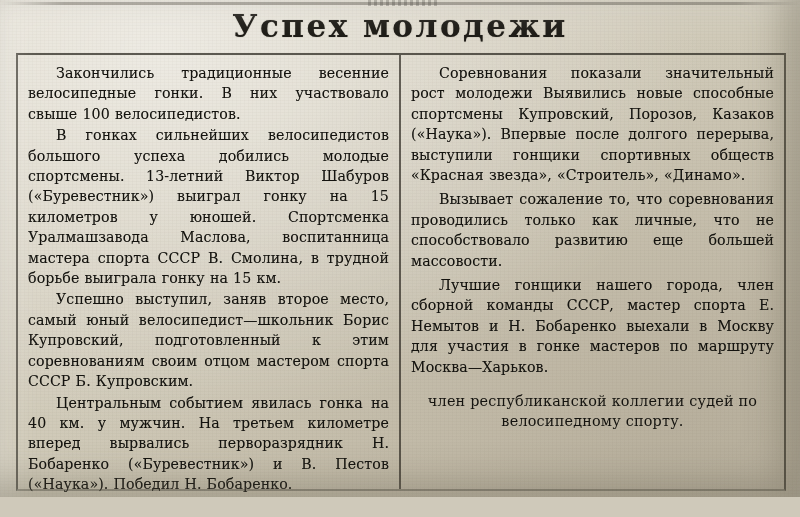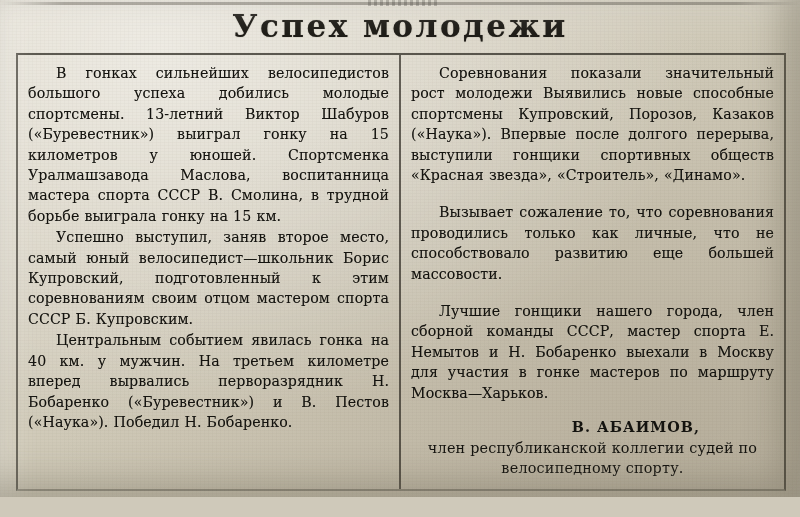--- a/index.html
+++ b/index.html
@@ -94,21 +94,21 @@
     text-align: justify;
     font-family: "DejaVu Serif", serif;
     font-size: 14.2px;
     line-height: 20.4px;
     letter-spacing: 0.1px;
     color: #14130f;
     word-spacing: 0.5px;
     text-shadow: 0 0 0.6px rgba(30,28,20,0.35);
   }
   p.para.gap {
-    margin-top: 17px;
+    margin-top: 4px;
   }
   .signature {
     margin-top: 14px;
     text-align: center;
     font-family: "DejaVu Serif", serif;
     font-size: 14.4px;
     line-height: 20px;
     color: #14130f;
   }
   .signature .name {
@@ -137,31 +137,31 @@
 
 <div class="scan">
   <div class="top-rule"></div>
   <div class="top-snippet"></div>
 
   <div class="headline">Успех молодежи</div>
 
   <div class="body-frame">
 
     <div class="col col-left">
+      <p class="para">Закончились традиционные весенние велосипедные гонки. В них участвовало свыше 100 велосипедистов.</p>
       <p class="para">В гонках сильнейших велосипедистов большого успеха добились молодые спортсмены. 13-летний Виктор Шабуров («Буревестник») выиграл гонку на 15 километров у юношей. Спортсменка Уралмашзавода Маслова, воспитанница мастера спорта СССР В. Смолина, в трудной борьбе выиграла гонку на 15 км.</p>
       <p class="para">Успешно выступил, заняв второе место, самый юный велосипедист—школьник Борис Купровский, подготовленный к этим соревнованиям своим отцом мастером спорта СССР Б. Купровским.</p>
       <p class="para">Центральным событием явилась гонка на 40 км. у мужчин. На третьем километре вперед вырвались перворазрядник Н. Бобаренко («Буревестник») и В. Пестов («Наука»). Победил Н. Бобаренко.</p>
     </div>
 
     <div class="col col-right">
       <p class="para">Соревнования показали значительный рост молодежи Выявились новые способные спортсмены Купровский, Порозов, Казаков («Наука»). Впервые после долгого перерыва, выступили гонщики спортивных обществ «Красная звезда», «Строитель», «Динамо».</p>
       <p class="para gap">Вызывает сожаление то, что соревнования проводились только как личные, что не способствовало развитию еще большей массовости.</p>
       <p class="para gap">Лучшие гонщики нашего города, член сборной команды СССР, мастер спорта Е. Немытов и Н. Бобаренко выехали в Москву для участия в гонке мастеров по маршруту Москва—Харьков.</p>
       <div class="signature">
-        <span class="name">В. АБАИМОВ,</span>
         <span class="role">член республиканской коллегии судей по велосипедному спорту.</span>
       </div>
     </div>
 
   </div>
 
   <div class="vignette"></div>
 </div>
 
 </body></html>

